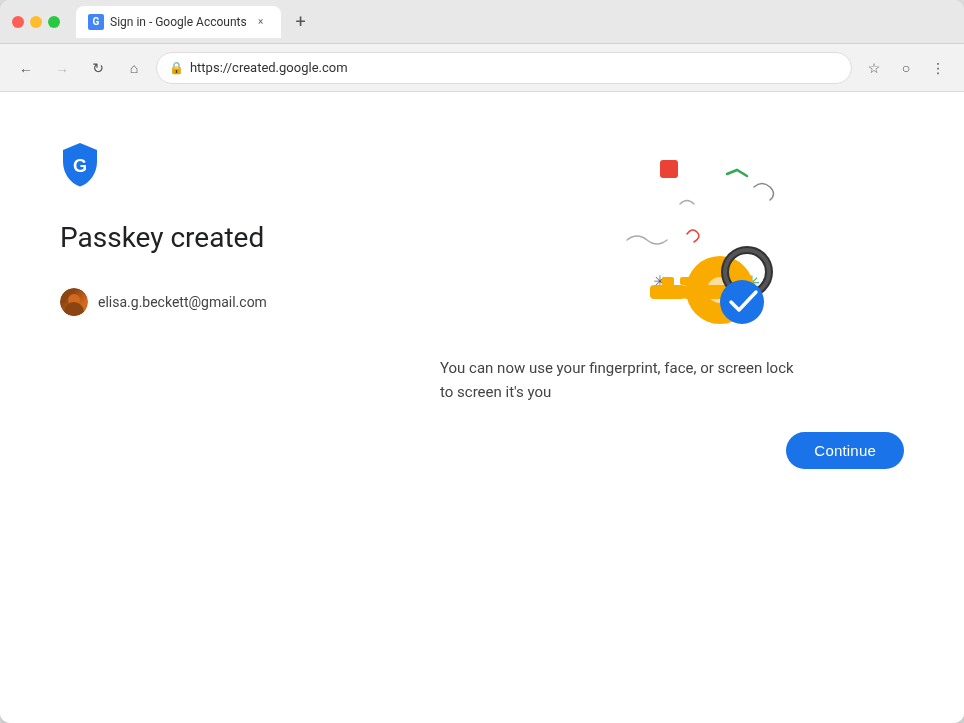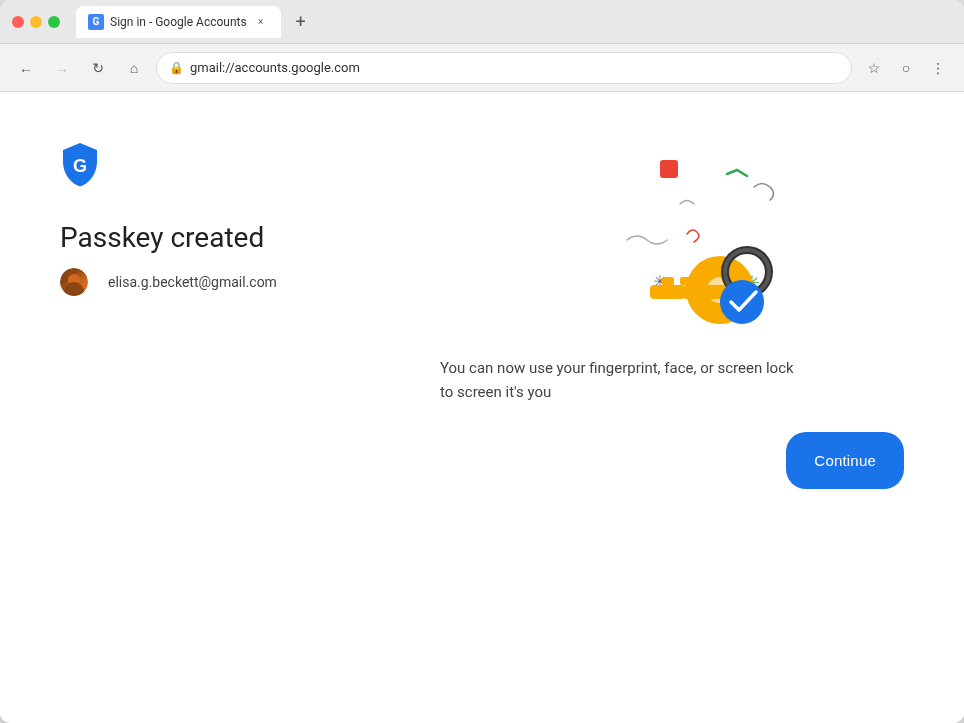--- a/index.html
+++ b/index.html
@@ -207,28 +207,28 @@
 
     .shield-svg {
       width: 40px;
       height: 46px;
     }
 
     .passkey-title {
       font-size: 28px;
       font-weight: 400;
       color: #202124;
-      margin-bottom: 12px;
+      margin-bottom: 32px;
       line-height: 1.3;
     }
 
     .user-info {
       display: flex;
       align-items: center;
-      gap: 20px;
+      gap: 10px;
     }
 
     .user-avatar {
       width: 28px;
       height: 28px;
       border-radius: 50%;
       overflow: hidden;
       flex-shrink: 0;
     }
 
@@ -299,21 +299,21 @@
       line-height: 1.6;
       margin-bottom: 28px;
       max-width: 360px;
     }
 
     .continue-btn {
       background: #1a73e8;
       color: white;
       border: none;
       border-radius: 20px;
-      padding: 20px 28px;
+      padding: 10px 28px;
       font-size: 15px;
       font-weight: 500;
       cursor: pointer;
       align-self: flex-end;
       margin-right: 0;
       letter-spacing: 0.2px;
     }
   </style>
 </head>
 <body>
@@ -350,21 +350,21 @@
       <span>→</span>
     </div>
     <div class="nav-btn">
       <span>↻</span>
     </div>
     <div class="nav-btn">
       <span>⌂</span>
     </div>
     <div class="address-bar">
       <span class="lock-icon">🔒</span>
-      <span class="address-text">gmail://accounts.google.com</span>
+      <span class="address-text">https://created.google.com</span>
     </div>
     <div class="nav-actions">
       <div class="nav-btn">
         <span>☆</span>
       </div>
       <div class="nav-btn">
         <span>○</span>
       </div>
       <div class="nav-btn">
         <span>⋮</span>

